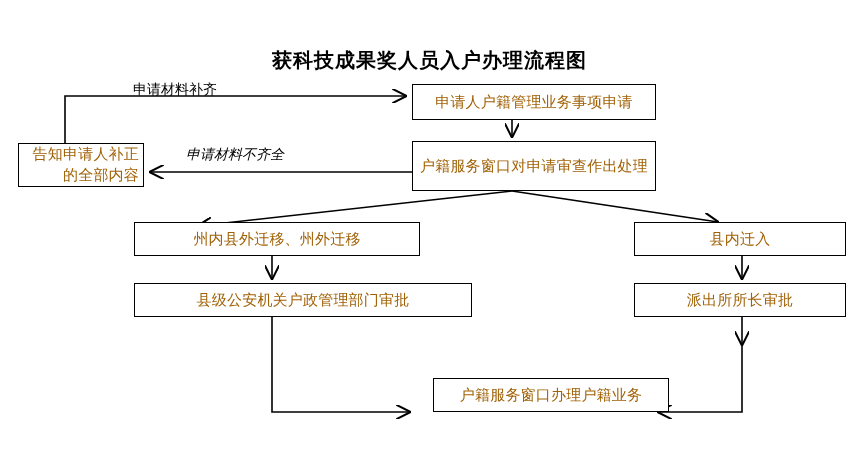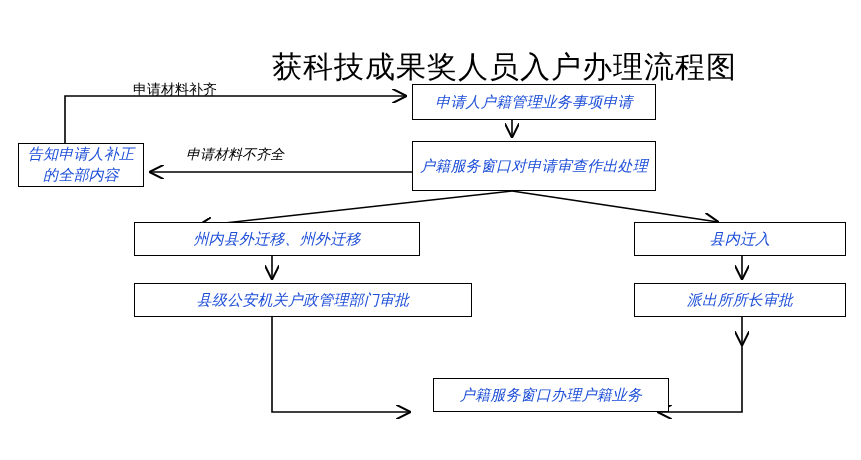--- a/index.html
+++ b/index.html
@@ -27,37 +27,36 @@
     pointer-events: none;
   }
   .node {
     position: absolute;
     box-sizing: border-box;
     border: 1px solid #000000;
     background: #ffffff;
     display: flex;
     align-items: center;
     justify-content: center;
-    text-align: center;
-    color: #1d4ed8;
+    text-align: right;
+    color: #a16207;
     font-size: 15px;
     line-height: 21px;
     letter-spacing: 0.2px;
     z-index: 2;
-    font-style: italic;
   }
   .node span {
     display: block;
     padding: 0 4px;
   }
   .title {
     position: absolute;
     color: #000000;
-    font-size: 30px;
-    font-weight: normal;
+    font-size: 20px;
+    font-weight: bold;
     letter-spacing: 1px;
     white-space: nowrap;
     z-index: 3;
   }
   .edge-label {
     position: absolute;
     color: #000000;
     font-size: 14px;
     line-height: 16px;
     white-space: nowrap;

